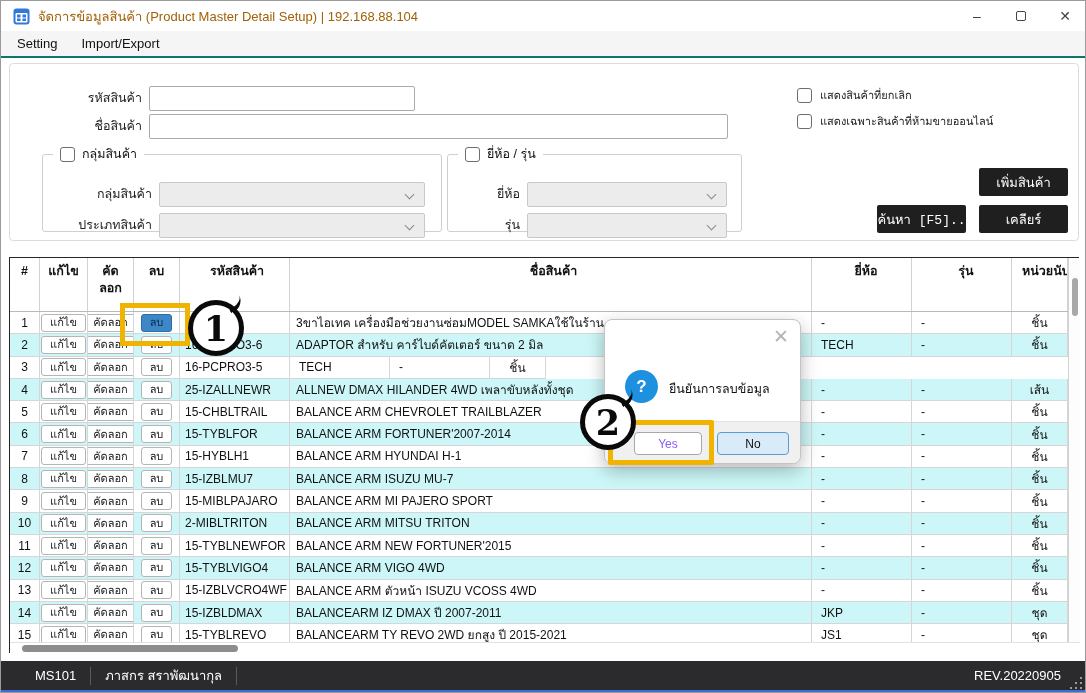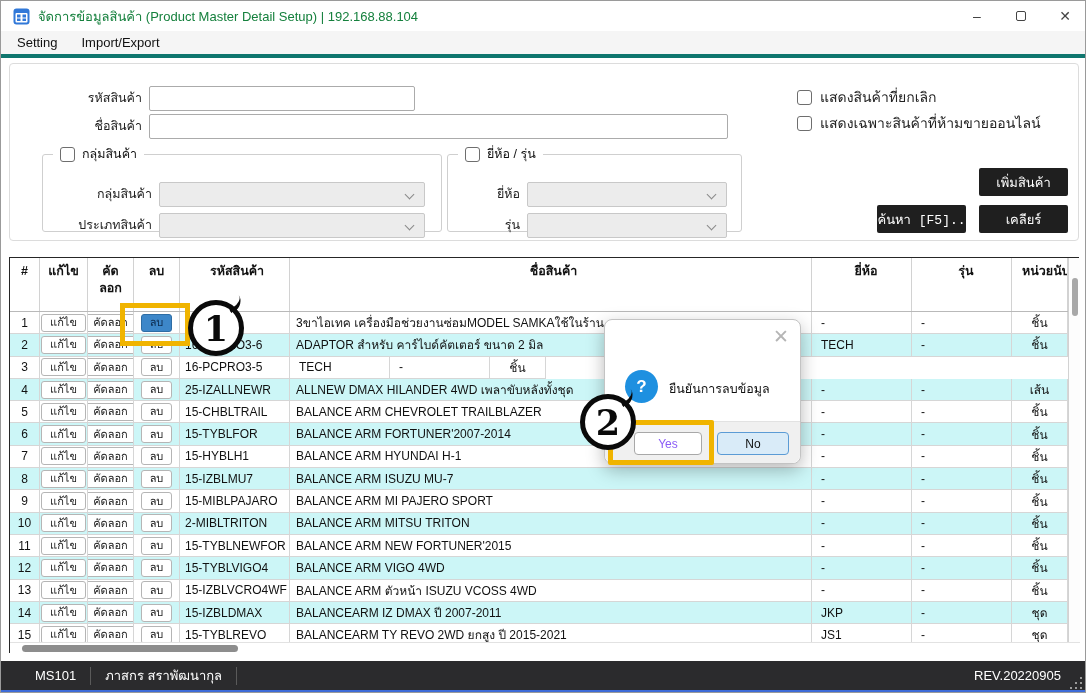--- a/index.html
+++ b/index.html
@@ -5,36 +5,36 @@
   * { box-sizing: border-box; margin: 0; padding: 0; }
   html,body { width:1086px; height:693px; }
   body {
     font-family: "Liberation Sans", "DejaVu Sans", sans-serif;
     background:#fff; color:#222; position:relative; overflow:hidden;
     border:1px solid #9a9a9a;
   }
   
   .titlebar { position:absolute; left:0; top:0; width:1086px; height:30px; background:#fff; display:flex; align-items:center; }
   .app-icon { margin:0 8px 0 12px; width:17px; height:17px; flex:0 0 auto; }
-  .title-text { font-size:13px; color:#15803d; }
+  .title-text { font-size:13px; color:#a16207; }
   .win-controls { position:absolute; right:0; top:0; height:30px; display:flex; }
   .win-btn { width:44px; height:30px; display:flex; align-items:center; justify-content:center; font-size:14px; color:#444; }
   .maxi { width:10px; height:10px; border:1px solid #444; border-radius:2px; }
   
-  .menubar { position:absolute; left:0; top:30px; width:1086px; height:27px; background:#f5f5f5; border-bottom:4px solid #0f766e; display:flex; align-items:center; }
+  .menubar { position:absolute; left:0; top:30px; width:1086px; height:27px; background:#f5f5f5; border-bottom:2px solid #0f766e; display:flex; align-items:center; }
   .menu-item { font-size:13px; color:#111; padding:0 12px; height:27px; display:flex; align-items:center; }
   .menu-item:first-child { padding-left:16px; }
   
   .filter-panel { position:absolute; left:8px; top:62px; width:1070px; height:178px; background:#fff; border:1px solid #dcdcdc; border-radius:4px; }
   .flabel { position:absolute; font-size:12.5px; color:#222; text-align:right; }
   .tinput { position:absolute; border:1px solid #ababab; border-radius:2px; background:#fff; font-size:12.5px; padding:0 6px; font-family:inherit; }
   .dropdown { position:absolute; border:1px solid #c8c8c8; border-radius:2px; background:#ececec; }
   .chev { position:absolute; right:11px; top:8px; width:7px; height:7px; border-right:1.5px solid #8a8a8a; border-bottom:1.5px solid #8a8a8a; transform:rotate(45deg); }
   .cbx { display:inline-block; width:15px; height:15px; border:1px solid #6e6e6e; border-radius:3px; background:#fff; vertical-align:middle; flex:0 0 auto; }
-  .cb-row { position:absolute; display:flex; align-items:center; gap:8px; font-size:14px; }
+  .cb-row { position:absolute; display:flex; align-items:center; gap:8px; font-size:11px; }
   fieldset.grp { position:absolute; border:1px solid #cfcfcf; border-radius:3px; }
   fieldset.grp legend { margin-left:10px; padding:0 7px; display:flex; align-items:center; gap:7px; font-size:12.5px; color:#111; }
   .dark-btn { position:absolute; background:#1f1f1f; color:#fff; font-size:13px; border:none; border-radius:2px; font-family:Liberation Mono, monospace; display:flex; align-items:center; justify-content:center; }
   
   .table-panel { position:absolute; left:8px; top:256px; width:1070px; height:396px; background:#fff; border:1px solid #262626; }
   .thead { position:absolute; left:0; top:0; width:1058px; height:54px; display:flex; border-bottom:1px solid #b9b9b9; background:#fff; }
   .hcell { border-right:1px solid #d2d2d2; font-size:12.5px; font-weight:600; color:#111; display:flex; justify-content:center; padding-top:5px; text-align:center; overflow:hidden; line-height:17px; }
   .tbody { position:absolute; left:0; top:54px; width:1058px; height:330px; overflow:hidden; }
   .trow { display:flex; height:22.3px; background:#fff; }
   .trow.alt { background:#ccf6f7; }

